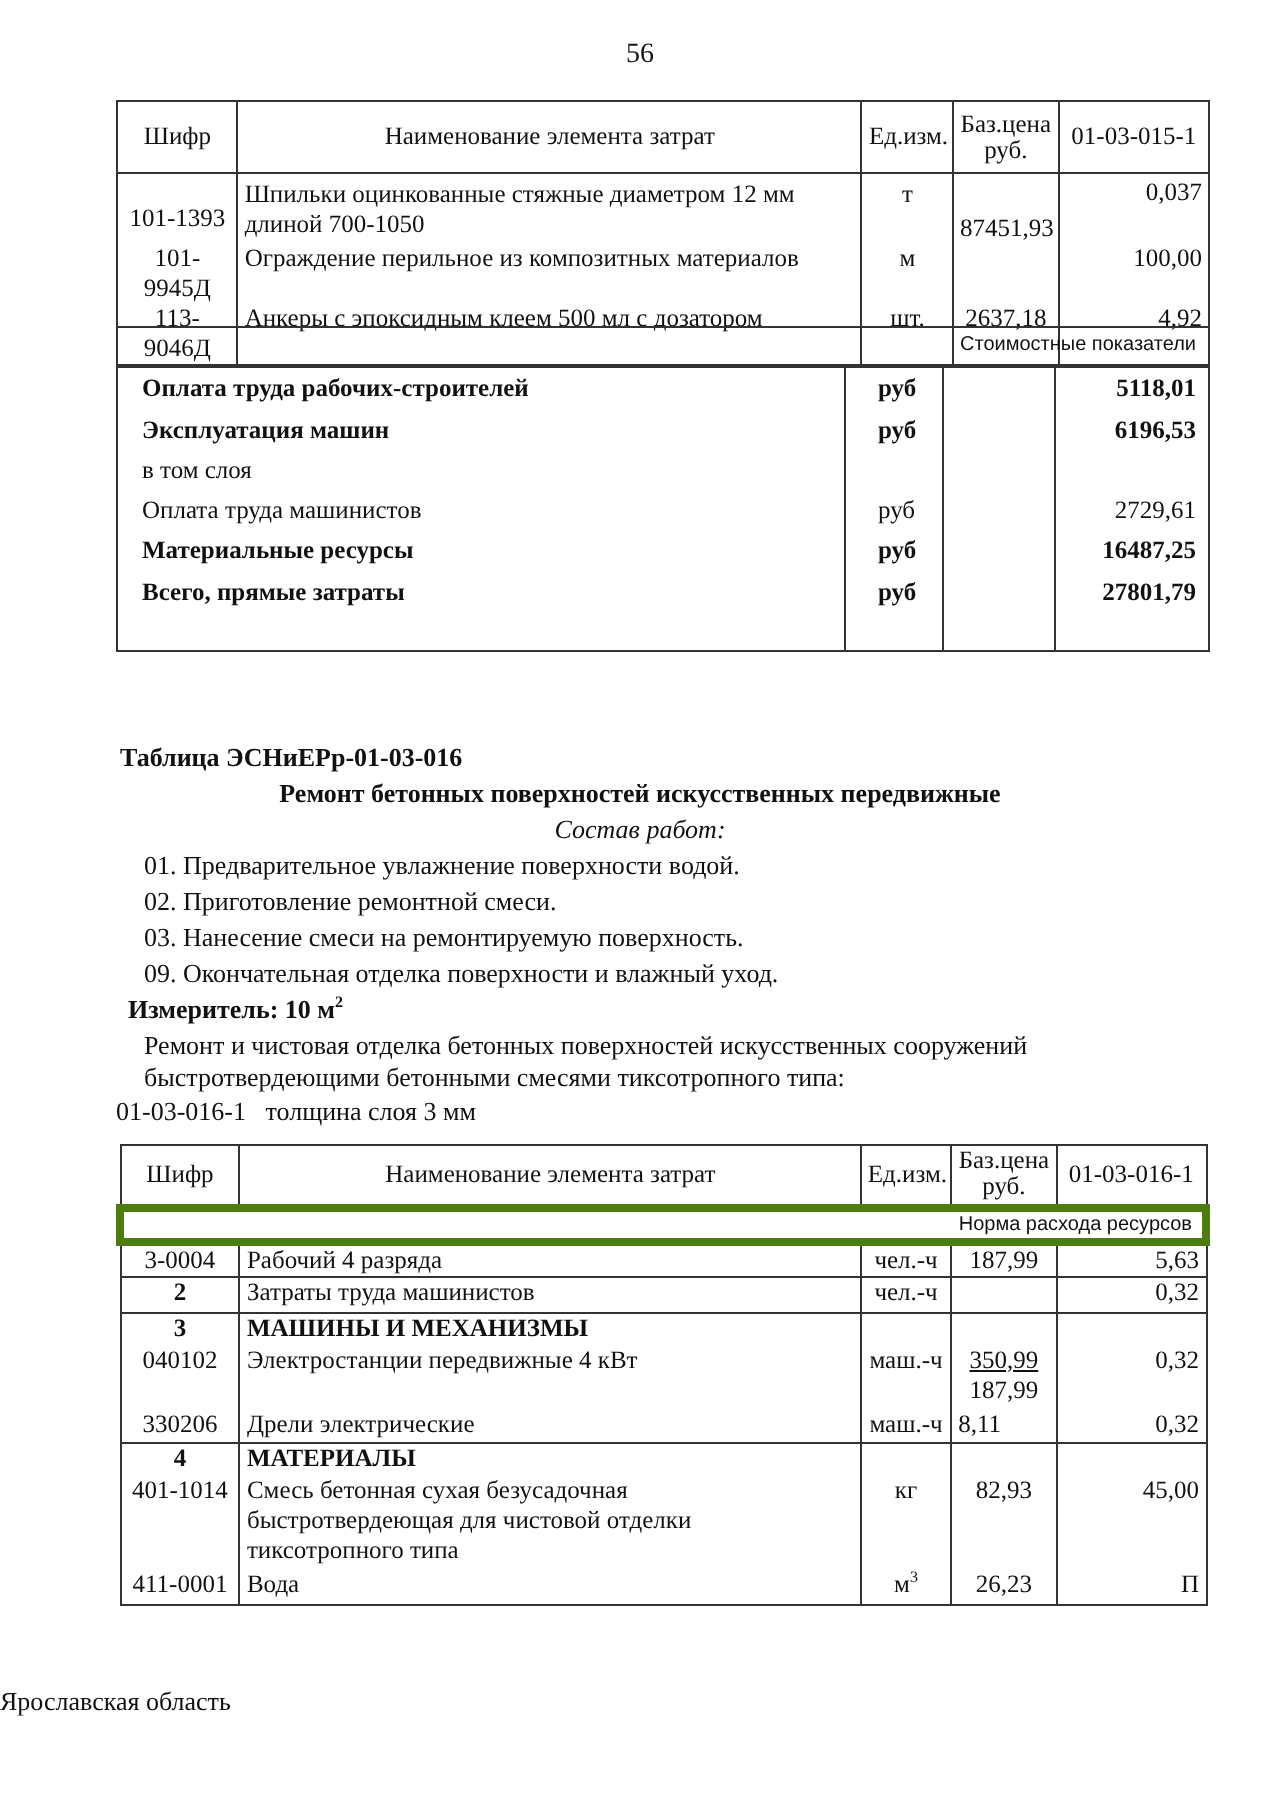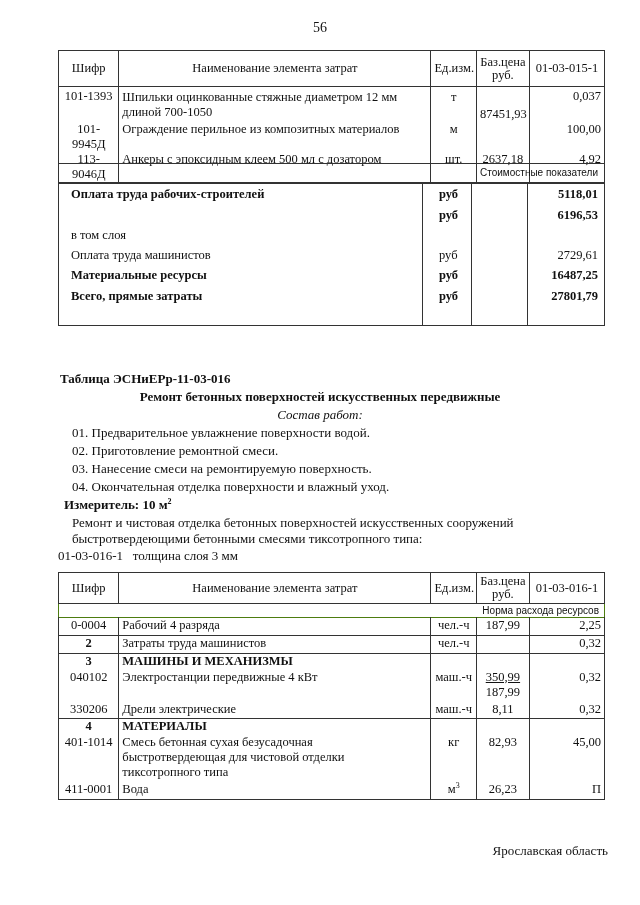--- a/index.html
+++ b/index.html
@@ -26,21 +26,21 @@
   .summary-box { position: absolute; left: 58px; top: 163px; width: 545px; height: 161px; border: 1px solid #333; }
   .summary-header { height: 19px; border-bottom: 1px solid #333; }
   .summary-header span { position: absolute; right: 6px; top: 3px; }
   .summary-row { position: absolute; left: 0; width: 545px; height: 20px; line-height: 20px; }
   .summary-row .lbl { position: absolute; left: 12px; text-align: right; }
   .summary-row .unit { position: absolute; left: 380px; }
   .summary-row .val { position: absolute; right: 6px; }
   .vline { position: absolute; top: 19px; bottom: 0; width: 0; border-left: 1px solid #333; }
   .text { position: absolute; white-space: nowrap; font-size: 13px; }
   .center { left: 0; width: 640px; text-align: center; }
-  .footer { position: absolute; top: 843px; left: 0; width: 568px; text-align: right; font-size: 13px; padding-left: 40px; }
+  .footer { position: absolute; top: 843px; left: 0; width: 568px; text-align: left; font-size: 13px; }
   sup { font-size: 8px; line-height: 0; }
 </style>
 </head>
 <body>
 
 <div class="page-number">56</div>
 
 <table class="cost" id="t1">
   <colgroup>
       <col class="c-code">
@@ -51,21 +51,21 @@
     </colgroup>
   <tbody>
       <tr style="height:36px">
     <th>Шифр</th>
     <th>Наименование элемента затрат</th>
     <th>Ед.изм.</th>
     <th style="line-height:13px">Баз.цена руб.</th>
     <th>01-03-015-1</th>
   </tr>
   <tr style="height:32px">
-    <td class="vb c-code" style="padding-top:2px">101-1393</td>
+    <td class="vb c-code" style="padding-top:15px">101-1393</td>
     <td class="vb c-name" style="padding-top:3px">Шпильки оцинкованные стяжные диаметром 12 мм длиной 700-1050</td>
     <td class="vb c-unit" style="padding-top:3px">т</td>
     <td class="vb" style="padding-top:20px;text-align:left">87451,93</td>
     <td class="vb c-val" style="padding-top:2px">0,037</td>
   </tr>
   <tr style="height:23px">
     <td class="vb c-code">101-9945Д</td>
     <td class="vb c-name">Ограждение перильное из композитных материалов</td>
     <td class="vb c-unit">м</td>
     <td class="vb c-price"></td>
@@ -88,20 +88,21 @@
   <div class="vline" style="left:363px"></div>
   <div class="vline" style="left:412px"></div>
   <div class="vline" style="left:468px"></div>
 
   <div class="summary-row bold" style="top:20px">
     <span class="lbl">Оплата труда рабочих-строителей</span>
     <span class="unit">руб</span>
     <span class="val">5118,01</span>
   </div>
   <div class="summary-row bold" style="top:41px">
+    <span class="lbl">Эксплуатация машин</span>
     <span class="unit">руб</span>
     <span class="val">6196,53</span>
   </div>
   <div class="summary-row" style="top:61px">
     <span class="lbl">в том слоя</span>
   </div>
   <div class="summary-row" style="top:81px">
     <span class="lbl">Оплата труда машинистов</span>
     <span class="unit">руб</span>
     <span class="val">2729,61</span>
@@ -111,27 +112,27 @@
     <span class="unit">руб</span>
     <span class="val">16487,25</span>
   </div>
   <div class="summary-row bold" style="top:122px">
     <span class="lbl">Всего, прямые затраты</span>
     <span class="unit">руб</span>
     <span class="val">27801,79</span>
   </div>
 </div>
 
-<div class="text bold" style="left:60px;top:371px">Таблица  ЭСНиЕРр-11-03-016</div>
+<div class="text bold" style="left:60px;top:371px">Таблица  ЭСНиЕРр-01-03-016</div>
 <div class="text bold center" style="top:389px">Ремонт бетонных поверхностей искусственных передвижные</div>
 <div class="text center" style="top:407px;font-style:italic">Состав работ:</div>
 <div class="text" style="left:72px;top:425px">01. Предварительное увлажнение поверхности водой.</div>
 <div class="text" style="left:72px;top:443px">02. Приготовление ремонтной смеси.</div>
 <div class="text" style="left:72px;top:461px">03. Нанесение смеси на ремонтируемую поверхность.</div>
-<div class="text" style="left:72px;top:479px">04. Окончательная отделка поверхности и влажный уход.</div>
+<div class="text" style="left:72px;top:479px">09. Окончательная отделка поверхности и влажный уход.</div>
 <div class="text bold" style="left:64px;top:497px"><span>Измеритель: 10 м</span><sup>2</sup></div>
 <div class="text" style="left:72px;top:515px">Ремонт и чистовая отделка бетонных поверхностей искусственных сооружений</div>
 <div class="text" style="left:72px;top:531px">быстротвердеющими бетонными смесями тиксотропного типа:</div>
 <div class="text" style="left:58px;top:548px"><span>01-03-016-1</span>&nbsp;&nbsp;&nbsp;<span>толщина слоя 3 мм</span></div>
 
 <table class="cost" id="t2">
   <colgroup>
       <col class="c-code">
       <col class="c-name">
       <col class="c-unit">
@@ -139,29 +140,29 @@
       <col class="c-val">
     </colgroup>
   <tbody>
       <tr style="height:31px">
     <th>Шифр</th>
     <th>Наименование элемента затрат</th>
     <th>Ед.изм.</th>
     <th style="line-height:13px">Баз.цена руб.</th>
     <th>01-03-016-1</th>
   </tr>
-  <tr style="height:14px;border:1px solid #4d7c0f">
+  <tr style="height:14px;border:4px solid #4d7c0f">
     <td colspan="5" class="sans-small" style="line-height:13px;padding-right:5px">Норма расхода ресурсов</td>
   </tr>
   <tr style="height:18px">
-    <td class="vb c-code">0-0004</td>
+    <td class="vb c-code">3-0004</td>
     <td class="vb c-name">Рабочий 4 разряда</td>
     <td class="vb c-unit">чел.-ч</td>
     <td class="vb" style="text-align:center">187,99</td>
-    <td class="vb c-val">2,25</td>
+    <td class="vb c-val">5,63</td>
   </tr>
   <tr style="height:18px;border-top:1px solid #333">
     <td class="vb c-code bold">2</td>
     <td class="vb c-name">Затраты труда машинистов</td>
     <td class="vb c-unit">чел.-ч</td>
     <td class="vb c-price"></td>
     <td class="vb c-val">0,32</td>
   </tr>
   <tr style="height:16px;border-top:1px solid #333">
     <td class="vb c-code bold">3</td>
@@ -174,21 +175,21 @@
     <td class="vb c-code">040102</td>
     <td class="vb c-name">Электростанции передвижные 4 кВт</td>
     <td class="vb c-unit">маш.-ч</td>
     <td class="vb" style="text-align:center"><span class="underline">350,99</span><br><span>187,99</span></td>
     <td class="vb c-val">0,32</td>
   </tr>
   <tr style="height:17px">
     <td class="vb c-code">330206</td>
     <td class="vb c-name">Дрели электрические</td>
     <td class="vb c-unit">маш.-ч</td>
-    <td class="vb" style="text-align:center">8,11</td>
+    <td class="vb" style="text-align:left">8,11</td>
     <td class="vb c-val">0,32</td>
   </tr>
   <tr style="height:16px;border-top:1px solid #333">
     <td class="vb c-code bold">4</td>
     <td class="vb c-name bold">МАТЕРИАЛЫ</td>
     <td class="vb"></td>
         <td class="vb"></td>
         <td class="vb"></td>
   </tr>
   <tr style="height:47px">

